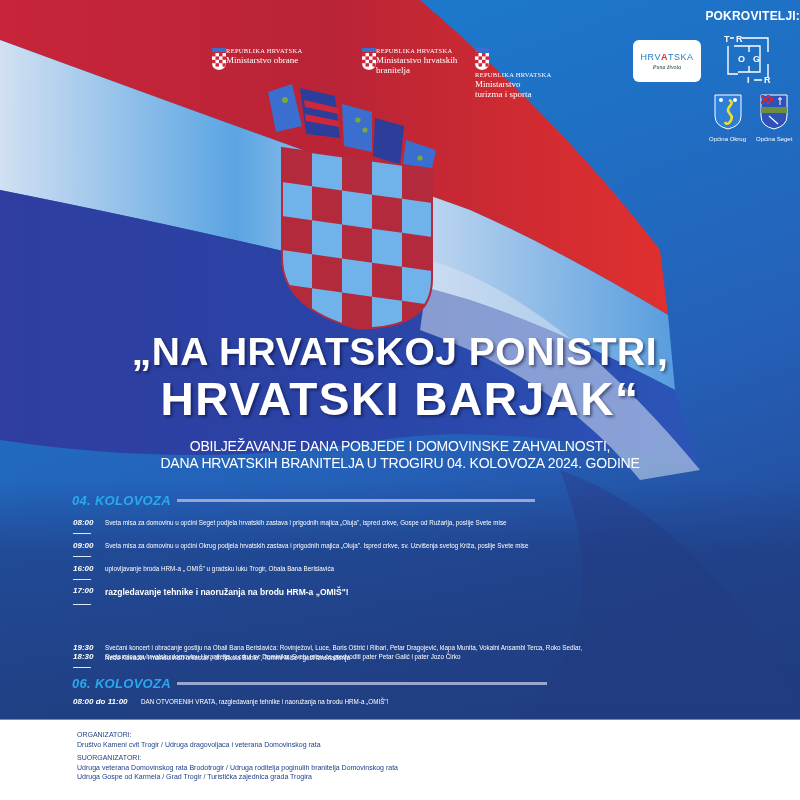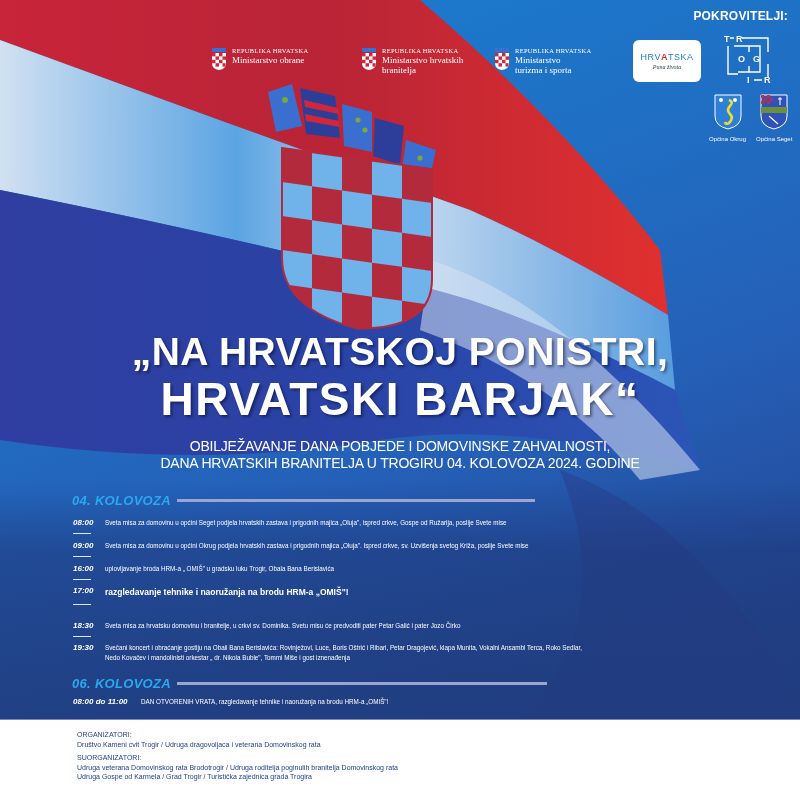--- a/index.html
+++ b/index.html
@@ -17,29 +17,29 @@
   .hero .bottom-shade {
     position: absolute; left: 0; top: 480px; width: 800px; height: 240px;
     background: linear-gradient(180deg, rgba(30,50,110,0) 0%, rgba(30,55,120,0.55) 30%, rgba(32,60,125,0.85) 100%);
   }
   .hero .bottom-line {
     position: absolute; left: 0; top: 719px; width: 800px; height: 2px; background: #7a86b3;
   }
 
   
   .ministry {
-    position: absolute; display: flex; align-items: flex-start; gap: 6px; color: #fff;
+    position: absolute; display: flex; align-items: flex-start; color: #fff;
     font-family: "Liberation Serif", serif;
   }
   .ministry .shield { width: 14px; height: 22px; margin-top: 2px; }
   .ministry .m-top { font-size: 6.5px; letter-spacing: 0.3px; line-height: 9px; }
   .ministry .m-name { font-size: 9px; line-height: 10px; }
 
   .sponsors-title {
-    position: absolute; top: 9px; right: 12px; color: #fff; font-weight: bold; font-size: 12px;
+    position: absolute; top: 9px; right: 0; color: #fff; font-weight: bold; font-size: 12px;
     letter-spacing: 0.2px;
   }
   .logo-hrvatska {
     position: absolute; left: 633px; top: 40px; width: 68px; height: 42px; background: #fff;
     border-radius: 6px; display: flex; flex-direction: column; align-items: center; justify-content: center;
   }
   .logo-hrvatska .hv { font-size: 9px; font-weight: normal; color: #1f79c9; letter-spacing: 0.5px; }
   .logo-hrvatska .hv b { color: #e0312c; }
   .logo-hrvatska .pz { font-size: 6px; font-style: italic; color: #244; margin-top: 2px; font-family: "Liberation Serif", serif; }
   .logo-trogir {
@@ -197,21 +197,21 @@
             <rect x="3.5" y="15.2" width="3.5" height="3.4"></rect>
             <rect x="10.5" y="15.2" width="3" height="3.4"></rect>
           </g>
       </svg>
       <div>
         <div class="m-top">REPUBLIKA HRVATSKA</div>
         <div class="m-name">Ministarstvo hrvatskih</div>
         <div class="m-name">branitelja</div>
       </div>
     </div>
-    <div class="ministry" style="left:495px; top:46px;">
+    <div class="ministry" style="left:475px; top:46px;flex-direction:column;">
       <svg class="shield" viewBox="0 0 14 22">
         <rect x="0" y="0" width="14" height="4" fill="#3a6fcf"></rect>
         <path d="M0,5 L14,5 L14,15 Q14,21 7,22 Q0,21 0,15 Z" fill="#fff"></path>
         <g fill="#d0283a">
             <rect x="0" y="5" width="3.5" height="3.4"></rect>
             <rect x="7" y="5" width="3.5" height="3.4"></rect>
             <rect x="3.5" y="8.4" width="3.5" height="3.4"></rect>
             <rect x="10.5" y="8.4" width="3.5" height="3.4"></rect>
             <rect x="0" y="11.8" width="3.5" height="3.4"></rect>
             <rect x="7" y="11.8" width="3.5" height="3.4"></rect>
@@ -298,21 +298,21 @@
       <span class="desc">uplovljavanje broda HRM-a „ OMIŠ" u gradsku luku Trogir, Obala Bana Berislavića</span>
       <span class="time-rule" style="top:15px;"></span>
     </div>
     <div class="event" style="top:586px;">
       <span class="time">17:00</span>
       <span class="desc big">
         <div>razgledavanje tehnike i naoružanja na brodu HRM-a „OMIŠ"!</div>
       </span>
       <span class="time-rule" style="top:18px;"></span>
     </div>
-    <div class="event" style="top:621px;">
+    <div class="event" style="top:652px;">
       <span class="time">18:30</span>
       <span class="desc">Sveta misa za hrvatsku domovinu i branitelje, u crkvi sv. Dominika. Svetu misu će predvoditi pater Petar Galić i pater Jozo Čirko</span>
       <span class="time-rule" style="top:15px;"></span>
     </div>
     <div class="event" style="top:643px;">
       <span class="time">19:30</span>
       <span class="desc">
         <div>Svečani koncert i obraćanje gostiju na Obali Bana Berislavića: Rovinježovi, Luce, Boris Oštrić i Ribari, Petar Dragojević, klapa Munita, Vokalni Ansambl Terca, Roko Sedlar,</div>
         <div>Nedo Kovačev i mandolinisti orkestar „ dr. Nikola Buble", Tommi Miše i gost iznenađenja</div>
       </span>

